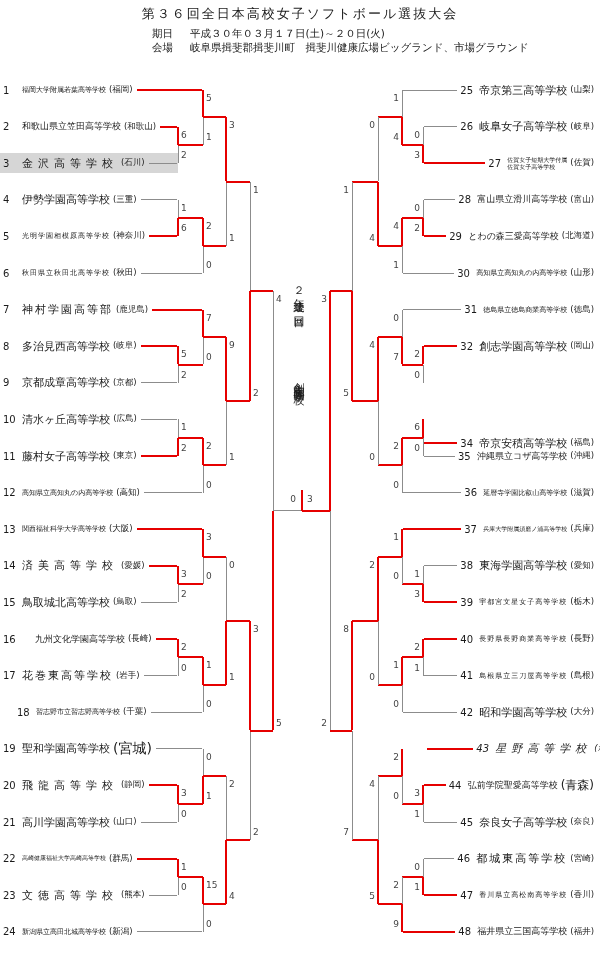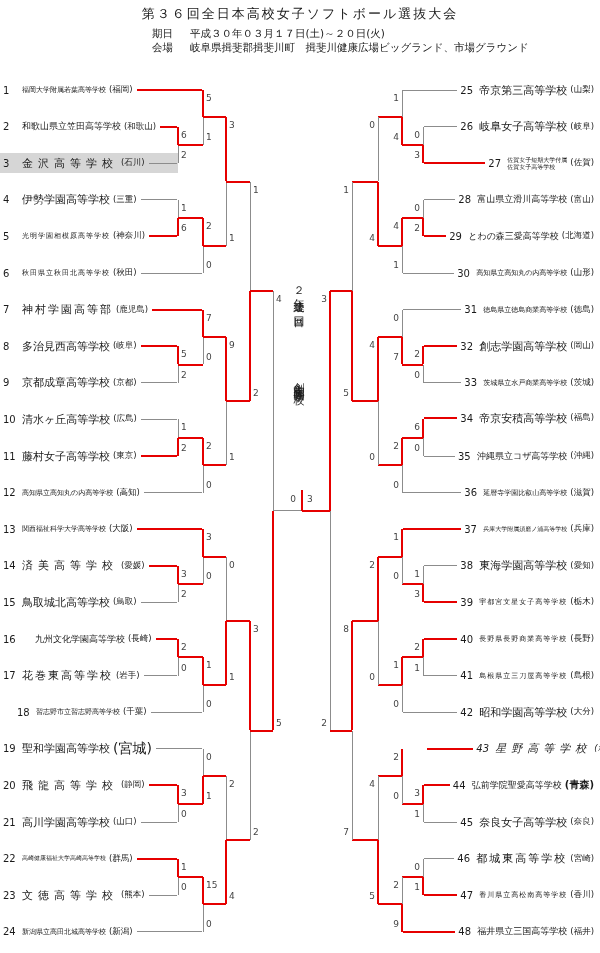--- a/index.html
+++ b/index.html
@@ -449,27 +449,21 @@
         <span style="font-size: 10px; flex: 0 0 auto; width: 16px; padding-left: 2px;">31</span>
         <span style="margin-left: 3px; white-space: nowrap; flex: 0 0 auto; font-size: 7px;">徳島県立徳島商業高等学校</span>
         <span style="font-size: 8.5px; margin: 0px 6px 0px 3px; flex: 0 0 auto; white-space: nowrap;">(徳島)</span>
       </div>
       <div class="team-row" style="top: 336.2px; height: 20px; left: 423px; width: 177px;">
         <span style="flex: 1 1 auto; height: 0px; align-self: center; min-width: 2px; margin: 0px 1px; border-top: 2px solid rgb(230, 0, 0);"></span>
         <span style="font-size: 10px; flex: 0 0 auto; width: 16px; padding-left: 2px;">32</span>
         <span style="margin-left: 3px; white-space: nowrap; flex: 0 0 auto; font-size: 11px;">創志学園高等学校</span>
         <span style="font-size: 8.5px; margin: 0px 6px 0px 3px; flex: 0 0 auto; white-space: nowrap;">(岡山)</span>
       </div>
-      <div class="team-row" style="top: 372.8px; height: 20px; left: 423px; width: 177px;">
-        <span style="flex: 1 1 auto; height: 0px; align-self: center; min-width: 2px; margin: 0px 1px; border-top: 1px solid rgb(140, 140, 140);"></span>
-        <span style="font-size: 10px; flex: 0 0 auto; width: 16px; padding-left: 2px;">33</span>
-        <span style="margin-left: 3px; white-space: nowrap; flex: 0 0 auto; font-size: 7px;">茨城県立水戸商業高等学校</span>
-        <span style="font-size: 8.5px; margin: 0px 6px 0px 3px; flex: 0 0 auto; white-space: nowrap;">(茨城)</span>
-      </div>
-      <div class="team-row" style="top: 408px; height: 20px; left: 423px; width: 177px;">
+      <div class="team-row" style="top: 433px; height: 20px; left: 423px; width: 177px;">
         <span style="flex: 1 1 auto; height: 0px; align-self: center; min-width: 2px; margin: 0px 1px; border-top: 2px solid rgb(230, 0, 0);"></span>
         <span style="font-size: 10px; flex: 0 0 auto; width: 16px; padding-left: 2px;">34</span>
         <span style="margin-left: 3px; white-space: nowrap; flex: 0 0 auto; font-size: 11px;">帝京安積高等学校</span>
         <span style="font-size: 8.5px; margin: 0px 6px 0px 3px; flex: 0 0 auto; white-space: nowrap;">(福島)</span>
       </div>
       <div class="team-row" style="top: 446px; height: 20px; left: 423px; width: 177px;">
         <span style="flex: 1 1 auto; height: 0px; align-self: center; min-width: 2px; margin: 0px 1px; border-top: 1px solid rgb(140, 140, 140);"></span>
         <span style="font-size: 10px; flex: 0 0 auto; width: 16px; padding-left: 2px;">35</span>
         <span style="margin-left: 3px; white-space: nowrap; flex: 0 0 auto; font-size: 9px;">沖縄県立コザ高等学校</span>
         <span style="font-size: 8.5px; margin: 0px 6px 0px 3px; flex: 0 0 auto; white-space: nowrap;">(沖縄)</span>
@@ -519,21 +513,21 @@
       <div class="team-row" style="top: 738.8px; height: 20px; left: 426px; width: 198px; font-style: italic;">
         <span style="flex: 1 1 auto; height: 0px; align-self: center; min-width: 2px; margin: 0px 1px; border-top: 2px solid rgb(230, 0, 0);"></span>
         <span style="font-size: 10px; flex: 0 0 auto; width: 16px; padding-left: 2px;">43</span>
         <span style="margin-left: 3px; white-space: nowrap; flex: 0 0 auto; font-size: 11px; letter-spacing: 5px;">星野高等学校</span>
         <span style="font-size: 8.5px; margin: 0px 6px 0px 3px; flex: 0 0 auto; white-space: nowrap;">(埼玉)</span>
       </div>
       <div class="team-row" style="top: 775.4px; height: 20px; left: 423px; width: 177px;">
         <span style="flex: 1 1 auto; height: 0px; align-self: center; min-width: 2px; margin: 0px 1px; border-top: 2px solid rgb(230, 0, 0);"></span>
         <span style="font-size: 10px; flex: 0 0 auto; width: 16px; padding-left: 2px;">44</span>
         <span style="margin-left: 3px; white-space: nowrap; flex: 0 0 auto; font-size: 9px;">弘前学院聖愛高等学校</span>
-        <span style="font-size: 10px; margin: 0px 6px 0px 3px; flex: 0 0 auto; white-space: nowrap; font-weight: bold;">(青森)</span>
+        <span style="font-size: 12px; margin: 0px 6px 0px 3px; flex: 0 0 auto; white-space: nowrap;">(青森)</span>
       </div>
       <div class="team-row" style="top: 812px; height: 20px; left: 423px; width: 177px;">
         <span style="flex: 1 1 auto; height: 0px; align-self: center; min-width: 2px; margin: 0px 1px; border-top: 1px solid rgb(140, 140, 140);"></span>
         <span style="font-size: 10px; flex: 0 0 auto; width: 16px; padding-left: 2px;">45</span>
         <span style="margin-left: 3px; white-space: nowrap; flex: 0 0 auto; font-size: 11px;">奈良女子高等学校</span>
         <span style="font-size: 8.5px; margin: 0px 6px 0px 3px; flex: 0 0 auto; white-space: nowrap;">(奈良)</span>
       </div>
       <div class="team-row" style="top: 848.6px; height: 20px; left: 423px; width: 177px;">
         <span style="flex: 1 1 auto; height: 0px; align-self: center; min-width: 2px; margin: 0px 1px; border-top: 1px solid rgb(140, 140, 140);"></span>
         <span style="font-size: 10px; flex: 0 0 auto; width: 16px; padding-left: 2px;">46</span>

